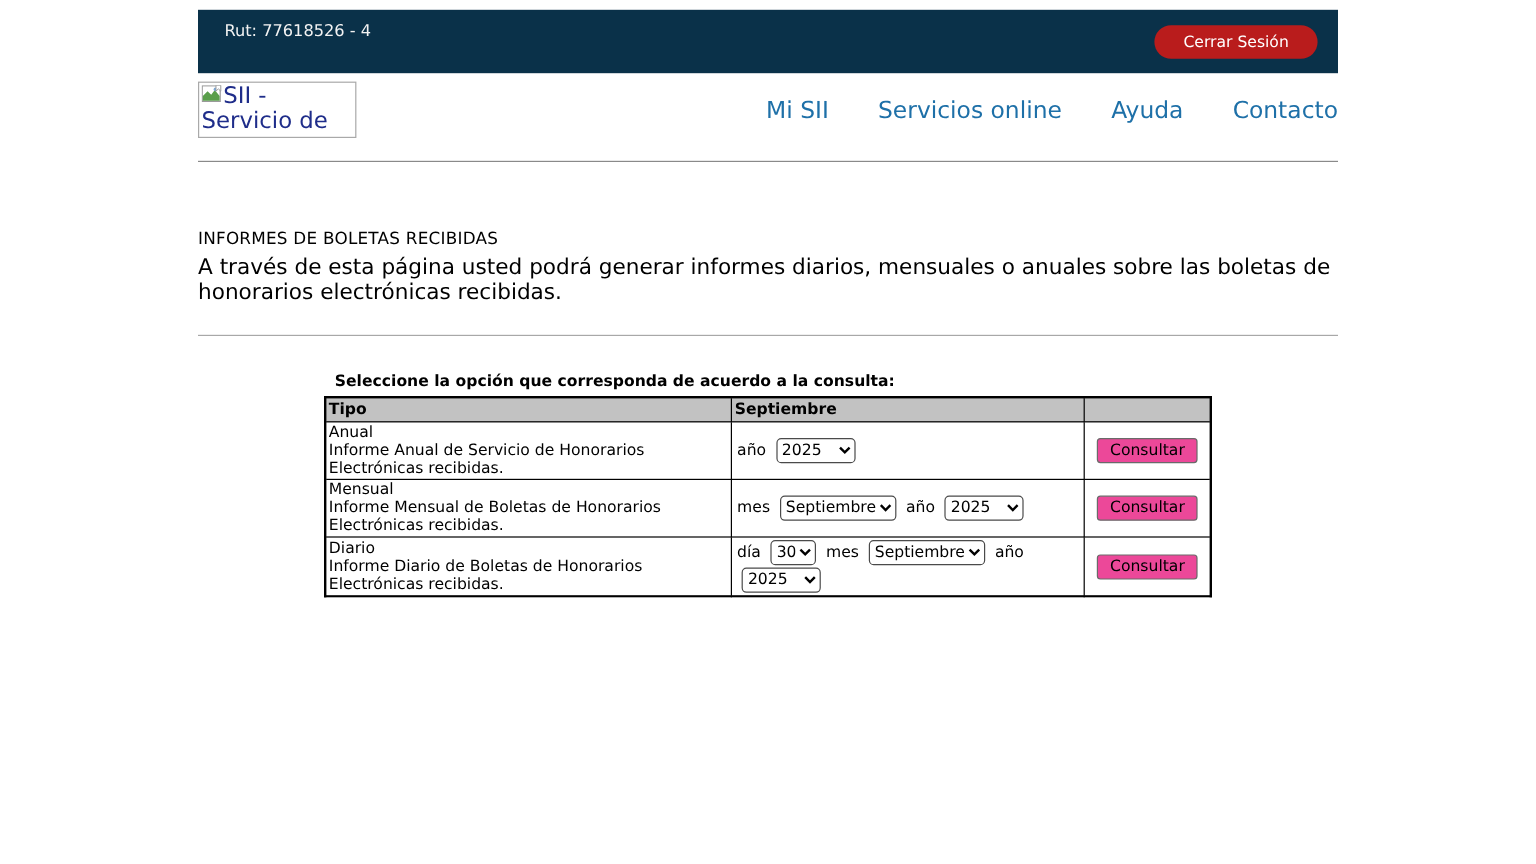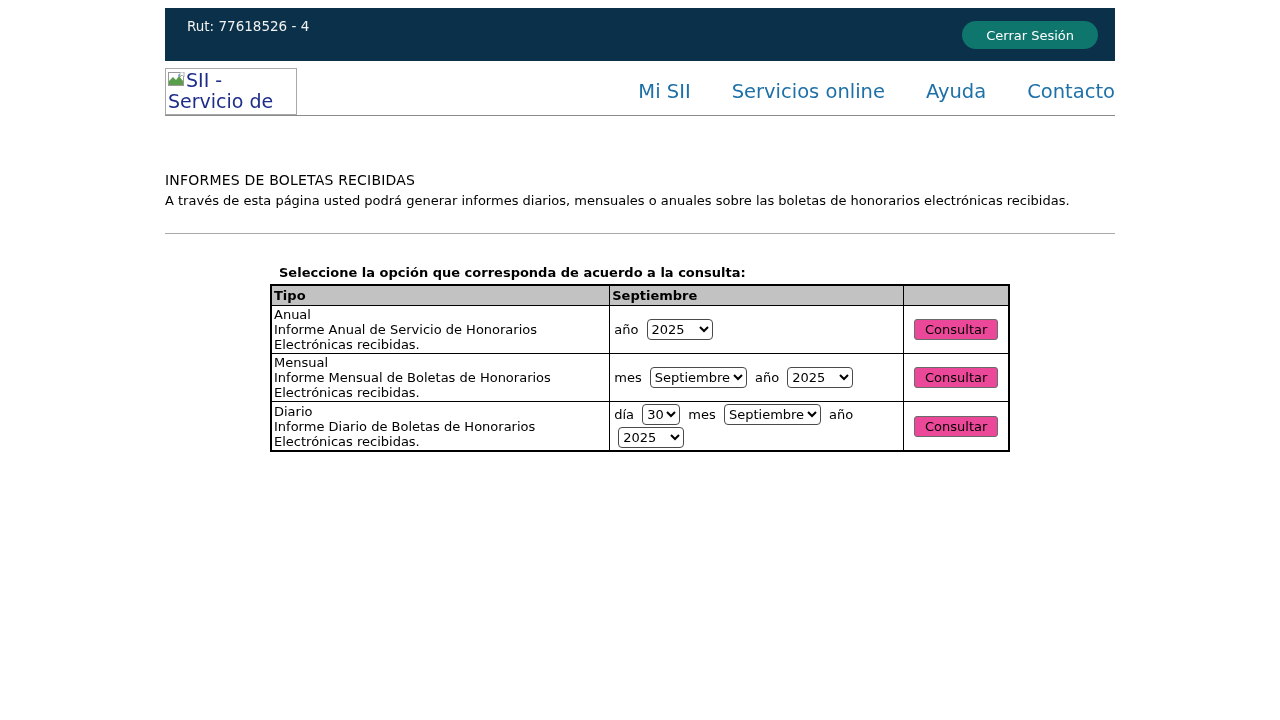--- a/index.html
+++ b/index.html
@@ -20,35 +20,35 @@
     position: absolute;
     left: 22px; top: 10px;
     color: #f2f2f2;
     font-size: 13.5px;
   }
   .logout-btn {
     position: absolute;
     right: 17px; top: 13px;
     height: 28px;
     padding: 0 24px;
-    background: #0f766e;
+    background: #b91c1c;
     color: #ffffff;
     border: none;
     border-radius: 14px;
     font-size: 13px;
     font-family: inherit;
     cursor: pointer;
   }
 
   
   .header {
     display: flex;
     justify-content: space-between;
     align-items: center;
-    padding: 7px 0 0 0;
+    padding: 7px 0 19px 0;
     border-bottom: 1px solid #8a8a8a;
   }
   .logo-box {
     width: 128px; height: 44px;
     border: 1px solid #a9a9a9;
     overflow: hidden;
     padding: 1px 0 0 2px;
     font-size: 19px;
     line-height: 21px;
     color: #1f2d8a;
@@ -63,21 +63,21 @@
     cursor: pointer;
   }
 
   
   .page-title {
     font-size: 14px;
     font-weight: normal;
     margin: 56px 0 5px 0;
     letter-spacing: 0.2px;
   }
-  .page-desc { font-size: 13px; margin: 0; }
+  .page-desc { font-size: 18px; margin: 0; }
   hr.section-rule {
     border: none;
     border-top: 1px solid #a8a8a8;
     margin: 25px 0 0 0;
   }
 
   
   .table-wrap { width: 740px; margin: 31px auto 0 auto; }
   .table-caption {
     font-size: 13px;

